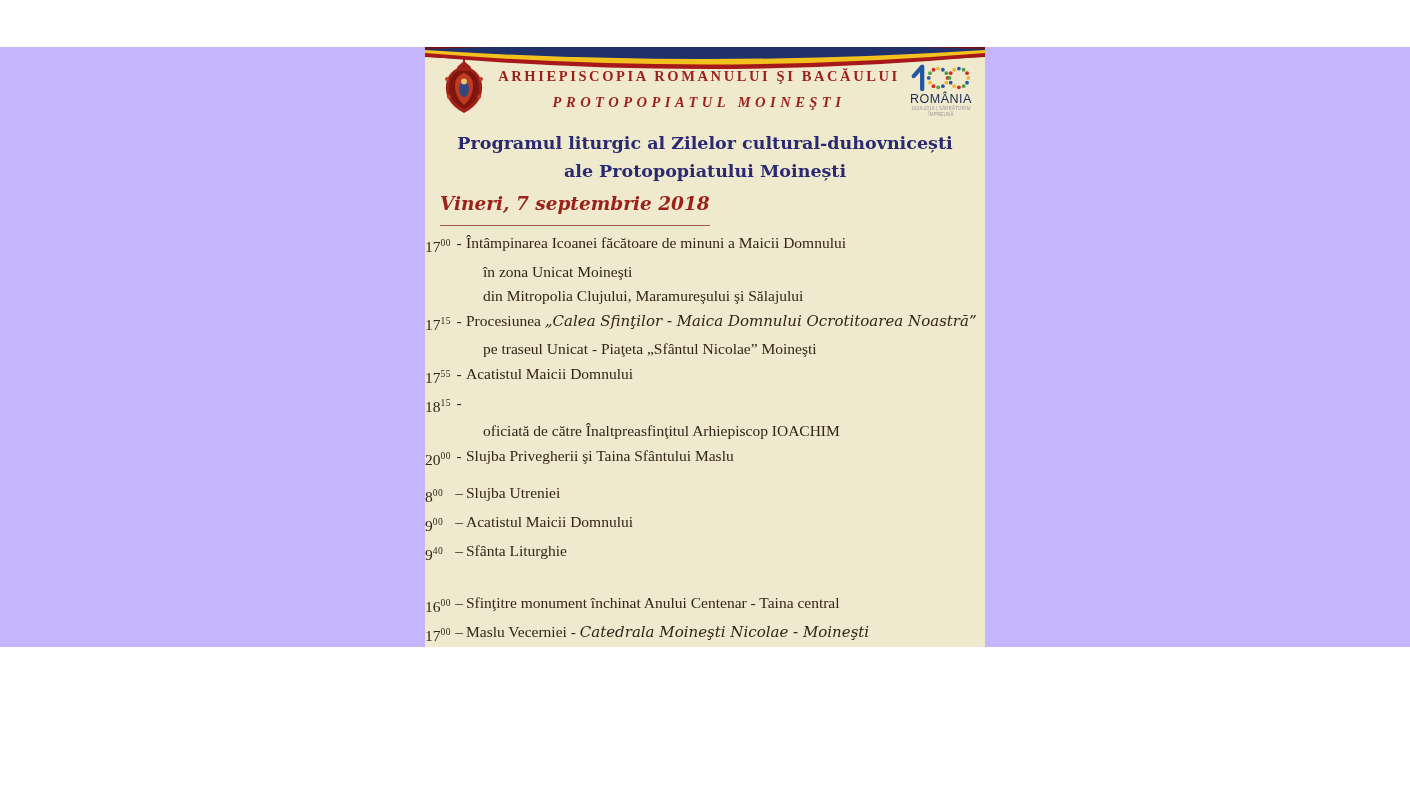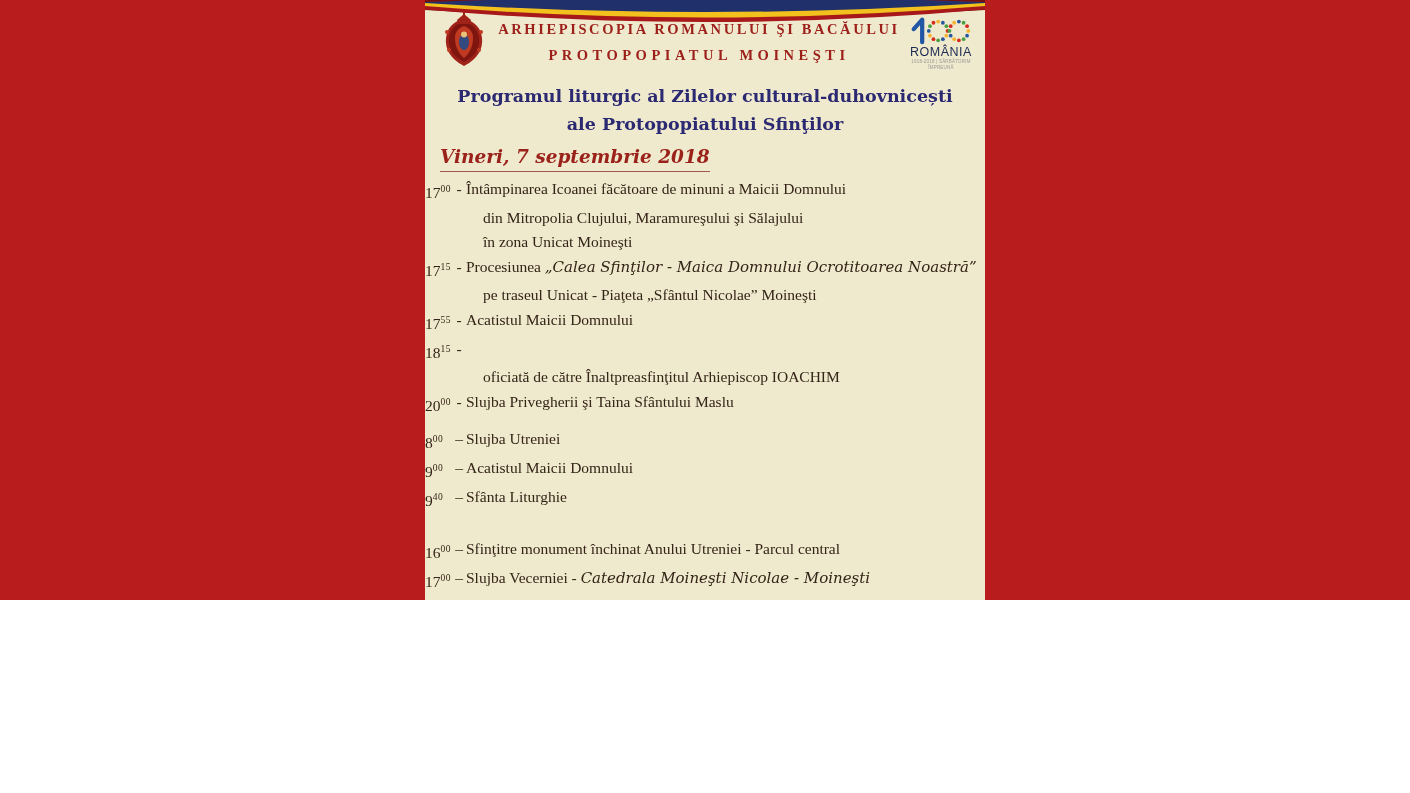--- a/index.html
+++ b/index.html
@@ -1,52 +1,52 @@
 <!DOCTYPE html>
 <html><head>
 <meta charset="utf-8">
 <style>
   * { margin:0; padding:0; box-sizing:border-box; }
   html,body { width:1410px; height:793px; background:#ffffff; font-family:"Liberation Serif", serif; }
-  .canvas { width:1410px; height:600px; overflow:hidden; background:#b91c1c; }
+  .canvas { width:1410px; height:600px; overflow:hidden; background:#c4b5fd;margin-top:47px; }
   .poster {
     width:560px; height:793px; margin:0 auto; position:relative;
     background:#efe9cd; overflow:hidden; color:#342417;
   }
   
   .ribbon { position:absolute; left:0; width:100%; height:24px; display:block; }
   .ribbon-top { top:0; }
   .ribbon-bottom { bottom:0; transform:scaleY(-1); }
   
   .header { display:flex; align-items:center; justify-content:space-between;
             margin:10px 10px 0 14px; height:64px; }
   .crest { width:52px; flex:0 0 52px; }
   .crest svg { width:50px; height:60px; display:block; }
   .org { flex:1; text-align:center; color:#9c1f1a; font-weight:bold; padding:0 4px; }
   .org-line1 { font-size:14.5px; letter-spacing:2.6px; }
-  .org-line2 { font-size:14.5px; letter-spacing:4.5px; margin-top:9px; }
+  .org-line2 { font-size:14.5px; letter-spacing:4.5px; margin-top:9px;font-style:italic; }
   .centenary { width:68px; flex:0 0 68px; text-align:center; }
   .centenary svg { width:64px; height:32px; display:block; margin:0 auto; }
   .cent-country { font-family:"Liberation Sans", sans-serif; font-weight:400;
                   font-size:12.5px; color:#1c2b53; letter-spacing:0.5px; line-height:13px; }
   .cent-tagline { font-family:"Liberation Sans", sans-serif; font-size:4.5px;
                   color:#9a9a9a; letter-spacing:0.2px; line-height:6px; }
   
   .title { text-align:center; margin-top:8px; color:#2b2972; font-weight:bold;
            font-size:17.5px; line-height:28px;
            font-family:"DejaVu Serif", serif; }
   
   .section-head-wrap { margin-left:15px; }
   .sh1 { margin-top:8px; }
   .sh2 { margin-top:26px; margin-left:10px; }
   .sh3 { margin-top:20px; margin-left:10px; }
   .section-heading { display:inline-block; color:#9b221b; font-weight:bold;
                      font-style:italic; font-size:18.5px; line-height:22px;
                      font-family:"DejaVu Serif", serif;
-                     border-bottom:1.5px solid #a2574e; padding-bottom:3px; }
+                     border-bottom:1.5px solid #a2574e; padding-bottom:10px; }
   .events { margin-top:5px; }
   .ev2 { margin-top:9px; }
   .event-row { display:flex; font-size:15.5px; line-height:24.6px; }
   .event-row.spacer { height:24px; }
   .event-row.cont .text { margin-left:58px; }
   .time { width:27px; flex:0 0 27px; white-space:nowrap; }
   .time sup { font-size:9.5px; vertical-align:6px; letter-spacing:0.5px; }
   .sep { width:14px; flex:0 0 14px; text-align:center; }
   .text { flex:1; }
   .text .it { font-style:italic; font-family:"DejaVu Serif", serif; font-size:15px; }
@@ -112,38 +112,38 @@
           <circle cx="57" cy="9.3" r="2" fill="#4ba144"></circle>
             <circle cx="60.7" cy="13" r="2" fill="#d52b1e"></circle>
         </svg>
         <div class="cent-country">ROMÂNIA</div>
         <div class="cent-tagline">1918-2018 | SĂRBĂTORIM ÎMPREUNĂ</div>
       </div>
     </div>
 
     <div class="title">
       <div>Programul liturgic al Zilelor cultural-duhovnicești</div>
-      <div>ale Protopopiatului Sfinţilor</div>
+      <div>ale Protopopiatului Moinești</div>
     </div>
 
     <div class="section-head-wrap sh1">
       <span class="section-heading">Vineri, 7 septembrie 2018</span>
     </div>
     <div class="events">
         <div class="event-row">
           <span class="time">17<sup>00</sup></span>
           <span class="sep">-</span>
           <span class="text"><span>Întâmpinarea Icoanei făcătoare de minuni a Maicii Domnului</span></span>
         </div>
         <div class="event-row cont">
+          <span class="text"><span>în zona Unicat Moineşti</span></span>
+        </div>
+        <div class="event-row cont">
           <span class="text"><span>din Mitropolia Clujului, Maramureşului şi Sălajului</span></span>
         </div>
-        <div class="event-row cont">
-          <span class="text"><span>în zona Unicat Moineşti</span></span>
-        </div>
         <div class="event-row">
           <span class="time">17<sup>15</sup></span>
           <span class="sep">-</span>
           <span class="text"><span>Procesiunea </span><span class="it">„Calea Sfinţilor - Maica Domnului Ocrotitoarea Noastră”</span></span>
         </div>
         <div class="event-row cont">
           <span class="text"><span>pe traseul Unicat - Piaţeta „Sfântul Nicolae” Moineşti</span></span>
         </div>
         <div class="event-row">
           <span class="time">17<sup>55</sup></span>
@@ -177,26 +177,26 @@
         </div>
         <div class="event-row">
           <span class="time">9<sup>40</sup></span>
           <span class="sep">–</span>
           <span class="text"><span>Sfânta Liturghie</span></span>
         </div>
         <div class="event-row spacer"></div>
         <div class="event-row">
           <span class="time">16<sup>00</sup></span>
           <span class="sep">–</span>
-          <span class="text"><span>Sfinţitre monument închinat Anului Utreniei - Parcul central</span></span>
+          <span class="text"><span>Sfinţitre monument închinat Anului Centenar - Taina central</span></span>
         </div>
         <div class="event-row">
           <span class="time">17<sup>00</sup></span>
           <span class="sep">–</span>
-          <span class="text"><span>Slujba Vecerniei - </span><span class="it">Catedrala Moineşti Nicolae - Moineşti</span></span>
+          <span class="text"><span>Maslu Vecerniei - </span><span class="it">Catedrala Moineşti Nicolae - Moineşti</span></span>
         </div>
       </div>
 
     <div class="events">
         <div class="event-row">
           <span class="time">19<sup>00</sup></span>
           <span class="sep">–</span>
           <span class="text"><span>Întâmpinarea Icoanei Maicii Domnului</span></span>
         </div>
         <div class="event-row">

